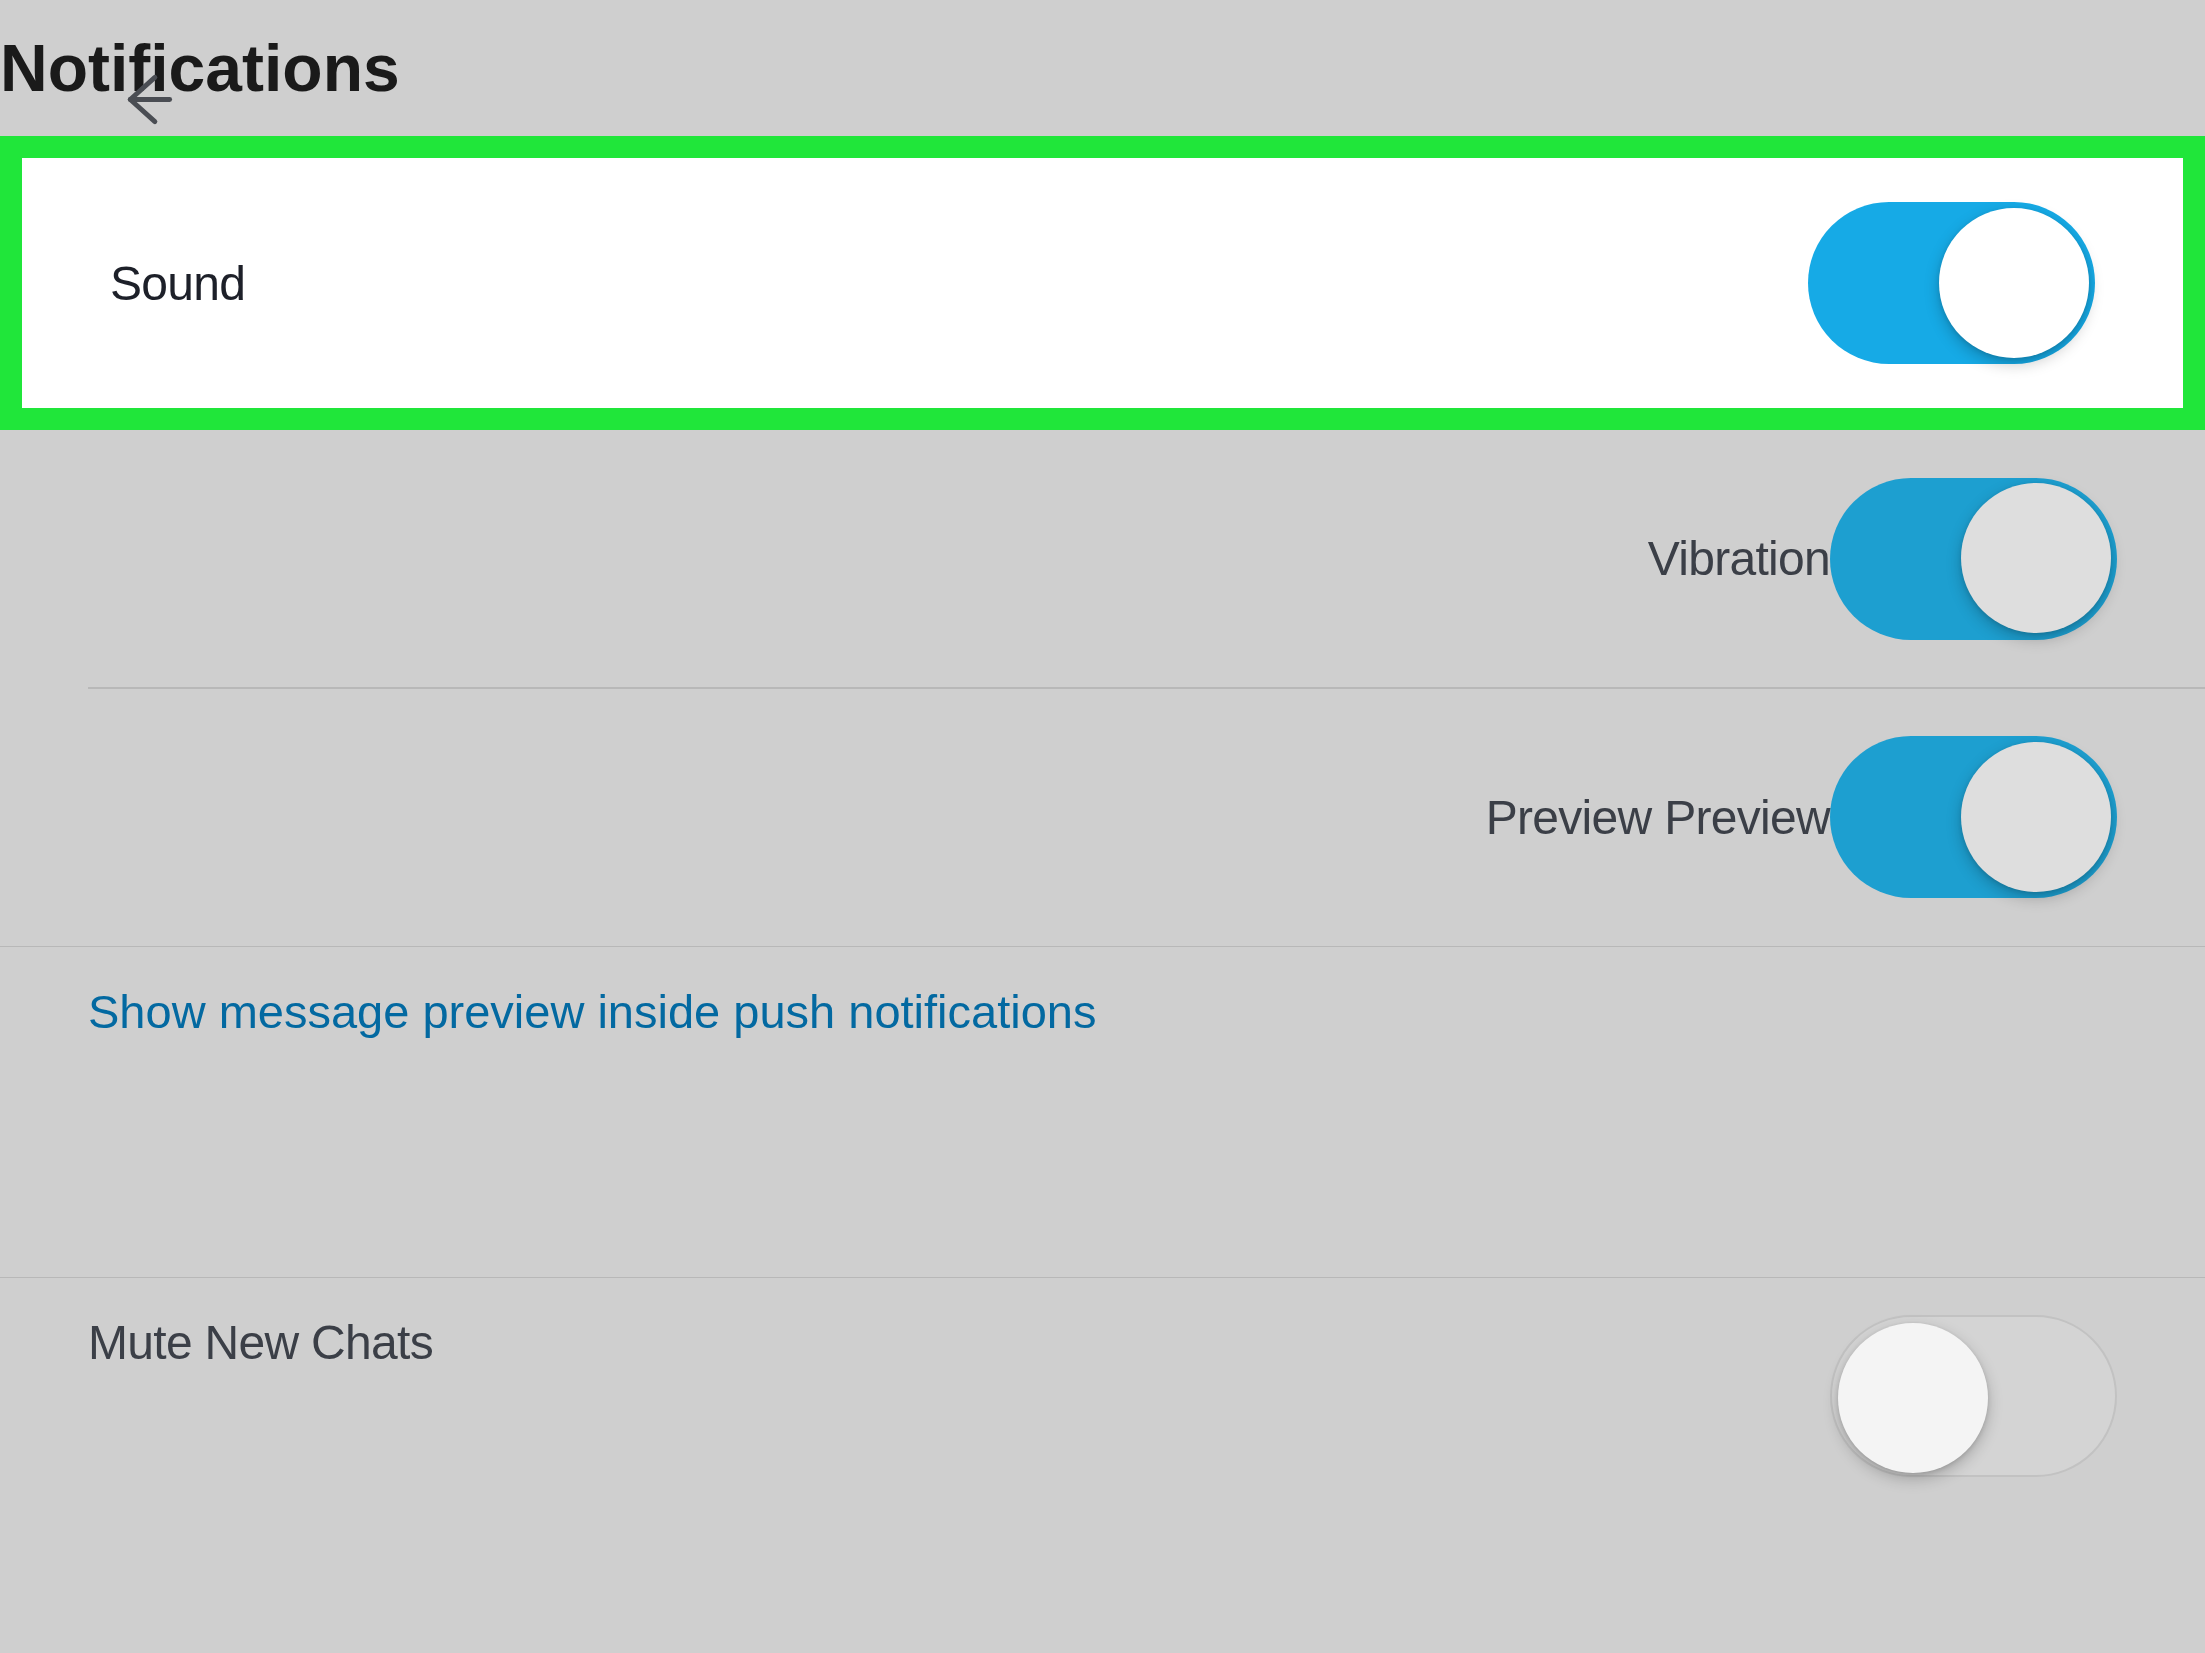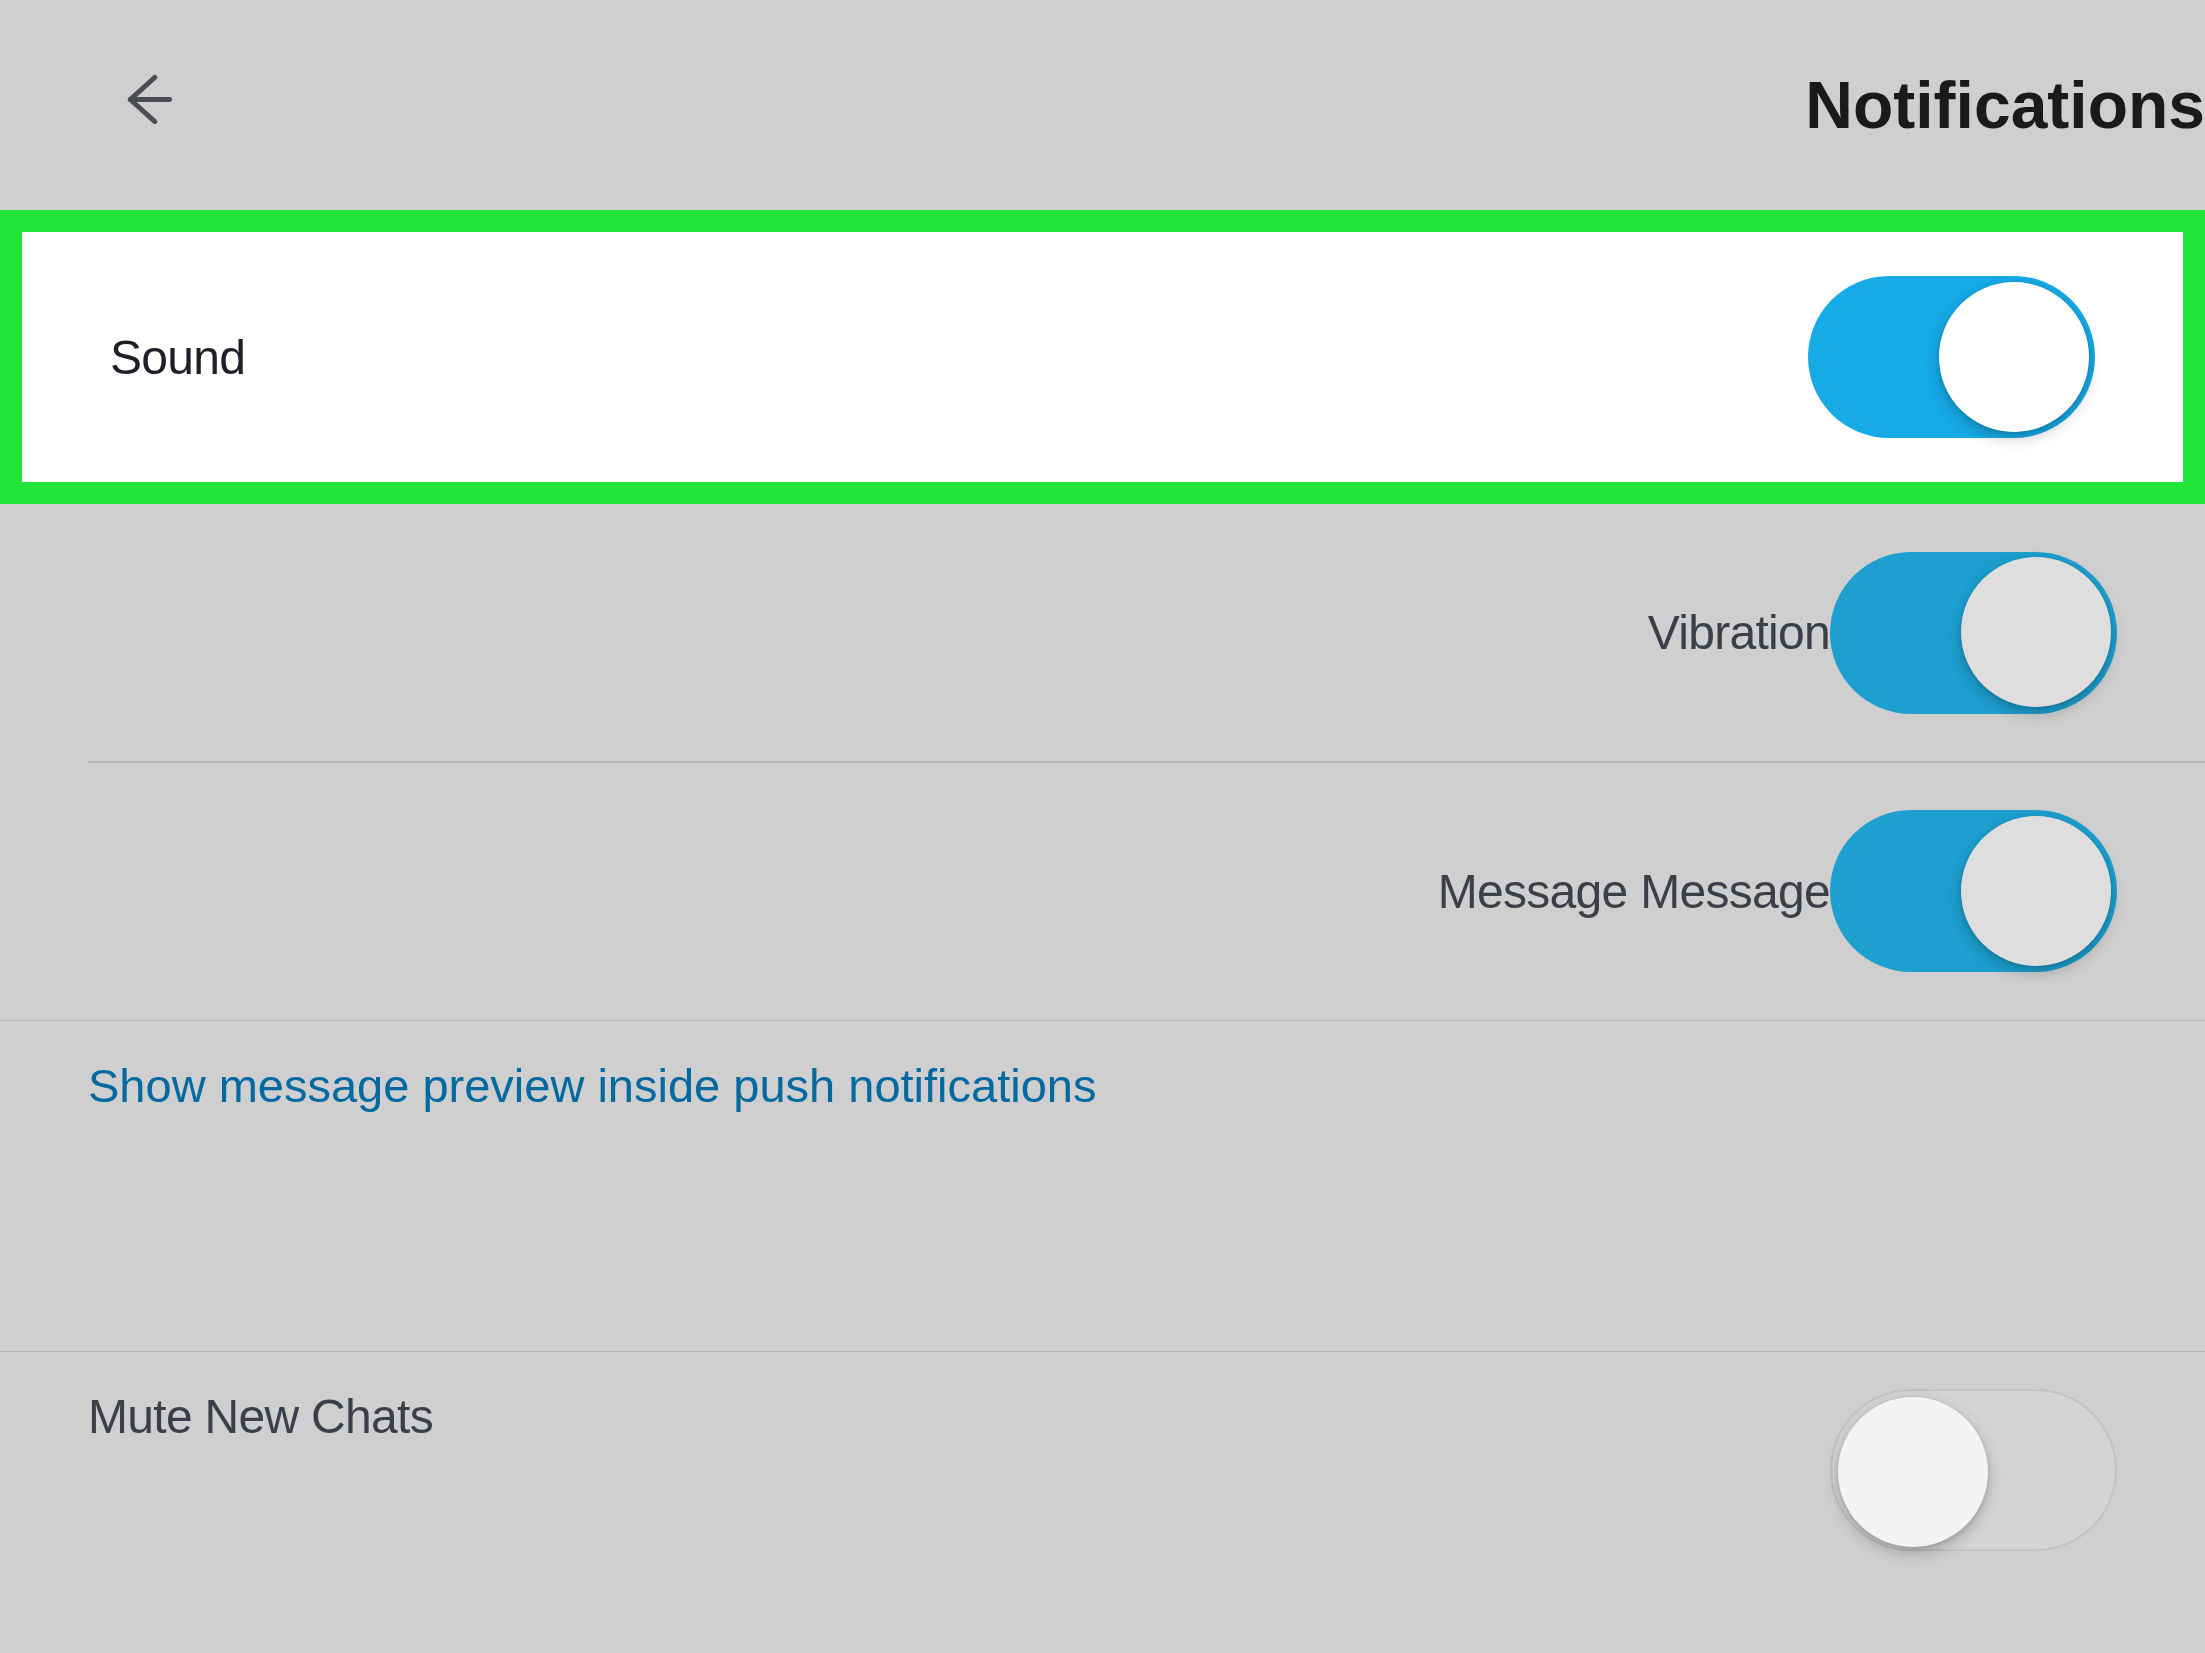--- a/index.html
+++ b/index.html
@@ -13,24 +13,24 @@
     }
     .screen {
       width: 2205px;
       height: 1654px;
       background: #cfcfcf;
       position: relative;
     }
     
     .header {
       position: relative;
-      height: 210px;
+      height: 136px;
       display: flex;
       align-items: center;
-      justify-content: flex-end;
+      justify-content: flex-start;
     }
     .back-btn {
       position: absolute;
       left: 110px;
       top: 62px;
       width: 74px;
       height: 74px;
       display: flex;
       align-items: center;
       justify-content: center;
@@ -166,21 +166,21 @@
 
   <div class="row row-vibration tinted" style="border-bottom:none;">
     <div class="row-label">Vibration</div>
     <div class="toggle on muted row-secondary-knob">
       <div class="knob"></div>
     </div>
   </div>
   <div class="indent-divider"></div>
 
   <div class="row row-message-preview tinted" style="border-bottom:none;">
-    <div class="row-label">Message Message</div>
+    <div class="row-label">Preview Preview</div>
     <div class="toggle on muted row-secondary-knob">
       <div class="knob"></div>
     </div>
   </div>
   <div class="full-divider"></div>
 
   <div class="caption-row tinted">
     <div class="caption-text">Show message preview inside push notifications</div>
   </div>
 

